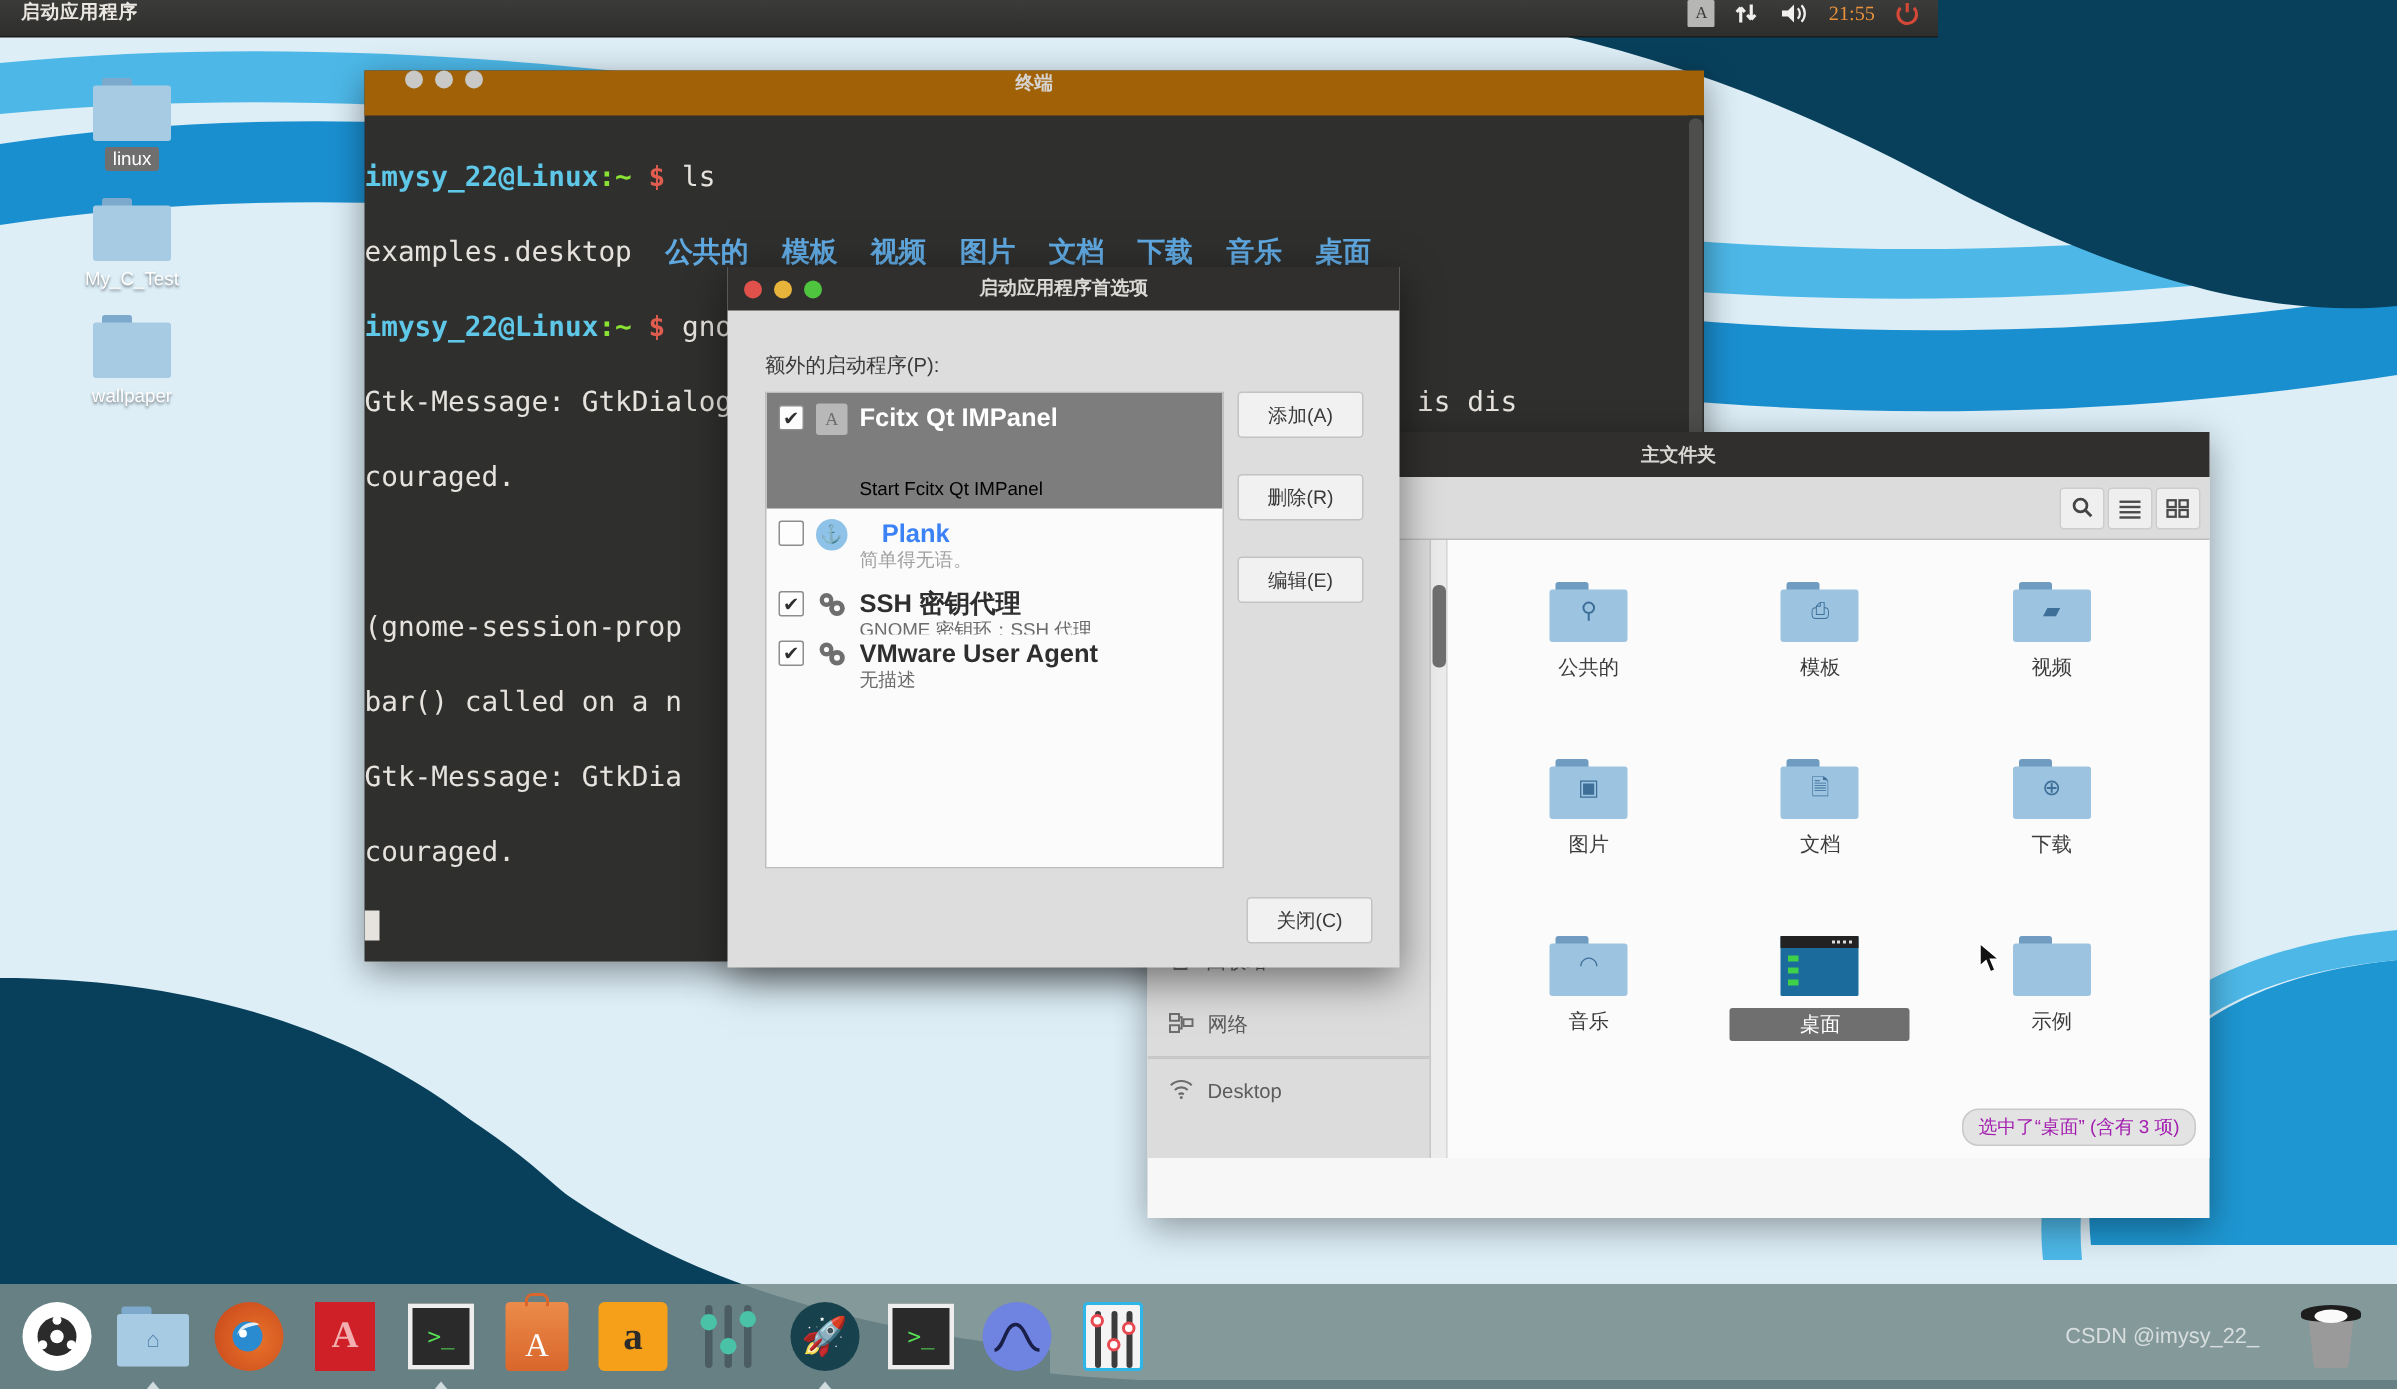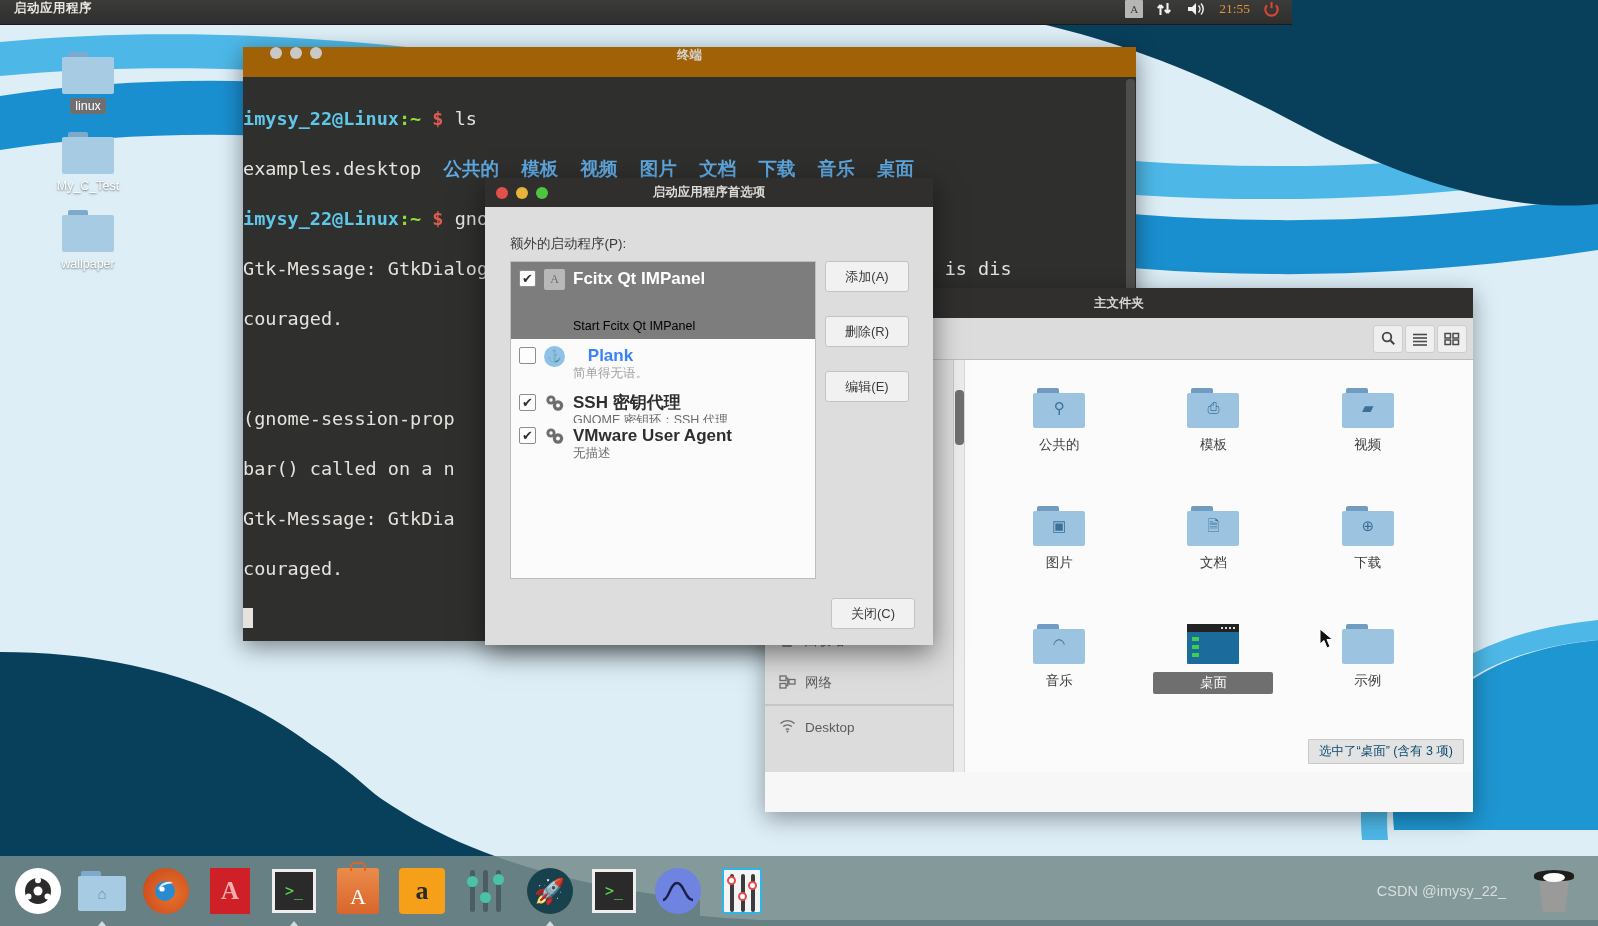--- a/index.html
+++ b/index.html
@@ -161,22 +161,22 @@
   .term-thumb .tt-bar { position:absolute;left:0;top:0;width:52px;height:8px;background:#222;}
   .term-thumb .tt-dots{ position:absolute;right:4px;top:3px;width:14px;height:2px;
     background: repeating-linear-gradient(to right,#ddd 0 2px,transparent 2px 4px);}
   .term-thumb .g1,.term-thumb .g2,.term-thumb .g3{
     position:absolute;left:5px;width:7px;height:4px;background:#3fd04a;}
   .term-thumb .g1{top:13px;} .term-thumb .g2{top:21px;} .term-thumb .g3{top:29px;}
   .fi-label { margin-top:8px; font-size:13.5px; color:#3c3c3c; }
   .fi-label.sel { background:#6f6f6f; color:#fff; padding:2px 7px; border-radius:2px;}
   .fm-status {
     position:absolute; right:9px; bottom:8px;
-    background:#e3e3e3; border:1px solid #c9c9c9; border-radius:1px;
-    font-size:12.5px; color:#0c4a6e; padding:3px 10px;
+    background:#e3e3e3; border:1px solid #c9c9c9; border-radius:11px;
+    font-size:12.5px; color:#a21caf; padding:3px 10px;
   }
   .fm-cursor { position:absolute; left:365px; top:268px; color:#111; font-size:17px; }
   #fm-vscroll {
     position:absolute; left:0px; top:0; width:11px; height:412px;
     background:#ececec; border-right:1px solid #d8d8d8;
   }
   #fm-vscroll .th { position:absolute; left:1px; top:30px; width:9px; height:55px; background:#6f6f6f; border-radius:4px;}
 
   
   #prefs {

